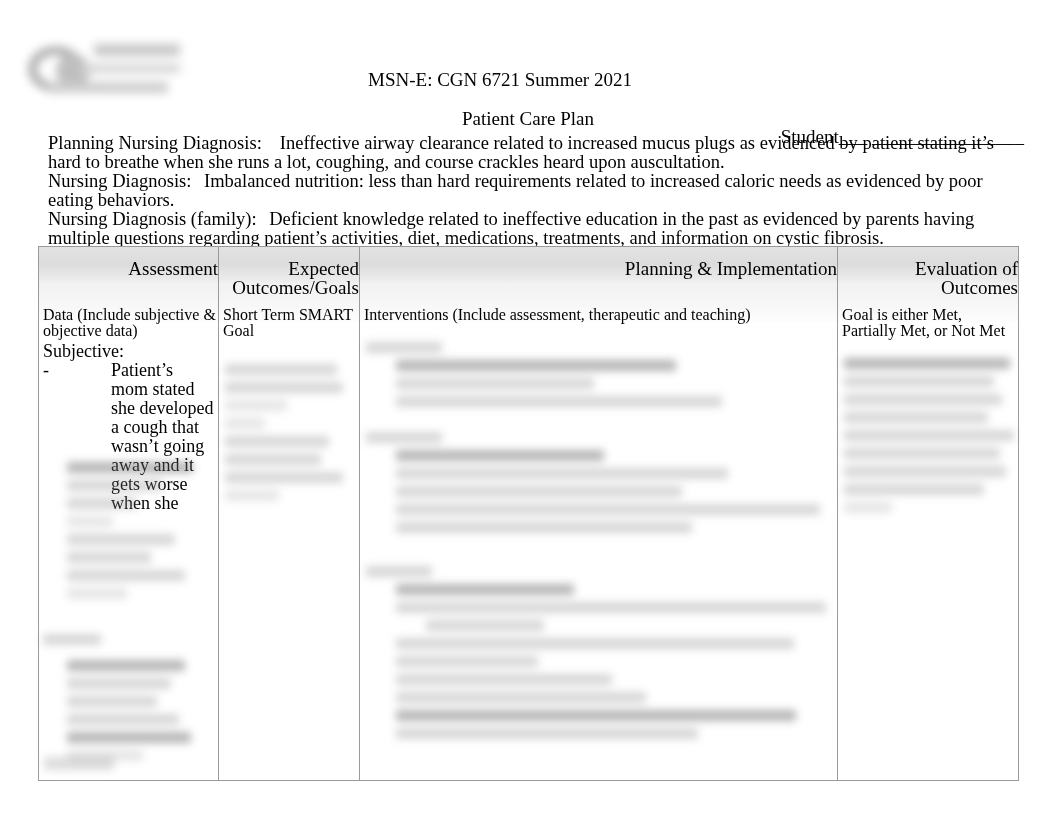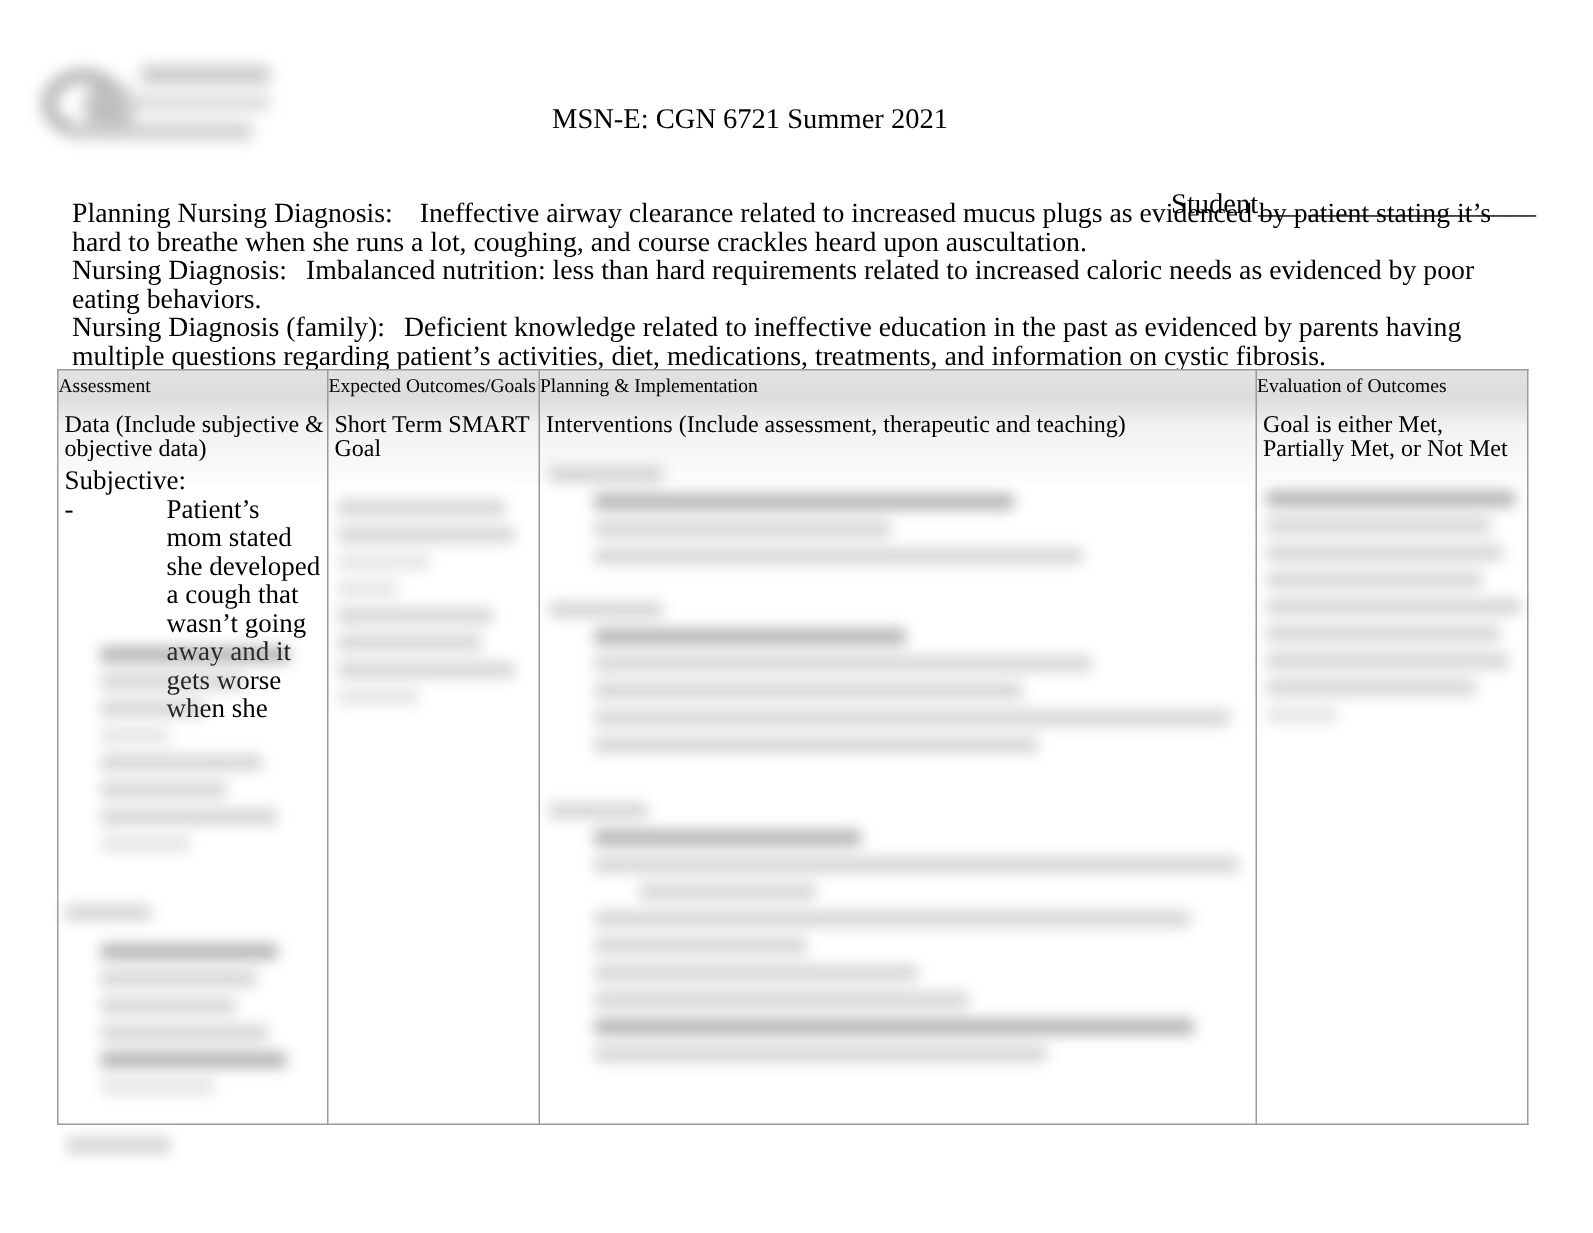--- a/index.html
+++ b/index.html
@@ -148,24 +148,24 @@
     position: absolute;
     left: 38px;
     top: 286px;
     width: 980px;
     height: 36px;
     background: linear-gradient(to bottom, #f2f2f2 0%, #f8f8f8 60%, #fdfdfd 100%);
     pointer-events: none;
   }
 
   .col-title {
-    text-align: left;
-    font-size: 13px;
+    text-align: right;
+    font-size: 19px;
     line-height: 19px;
-    padding-top: 0;
+    padding-top: 12px;
   }
   .col-sub {
     font-size: 16px;
     line-height: 15.5px;
     padding: 10px 0 0 4px;
   }
 
   .cell-body {
     font-size: 18px;
     line-height: 19px;
@@ -215,20 +215,21 @@
 
   <div id="logo">
     <div class="logo-mark"></div>
     <div class="logo-mark2"></div>
     <div class="logo-bar1"></div>
     <div class="logo-bar2"></div>
     <div class="logo-bar3"></div>
   </div>
 
   <div class="course-line">MSN-E: CGN 6721 Summer 2021</div>
+  <div class="doc-title">Patient Care Plan</div>
   <div class="student-line">Student___ ________________</div>
 </div>
 
 <div id="diagnoses">
   <p>
     <span>Planning Nursing Diagnosis:</span><span class="dx-gap"></span><span>Ineffective airway clearance related to increased mucus plugs as evidenced by patient stating it’s hard to breathe when she runs a lot, coughing, and course crackles heard upon auscultation.</span>
   </p>
   <p>
     <span>Nursing Diagnosis:</span><span class="dx-gap-sm"></span>&nbsp;<span>Imbalanced nutrition: less than hard requirements related to increased caloric needs as evidenced by poor eating behaviors.</span>
   </p>

